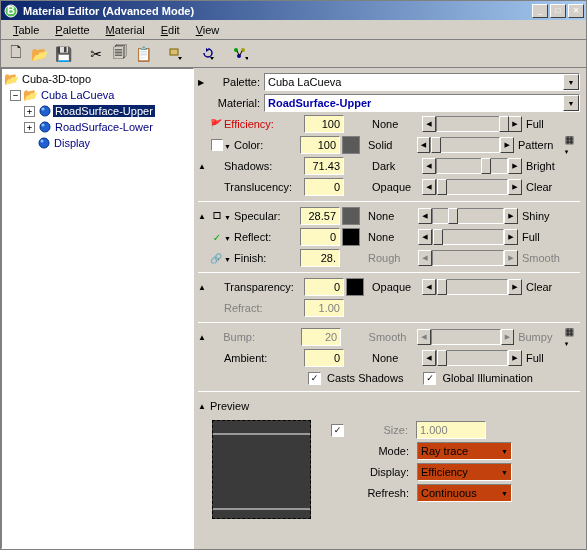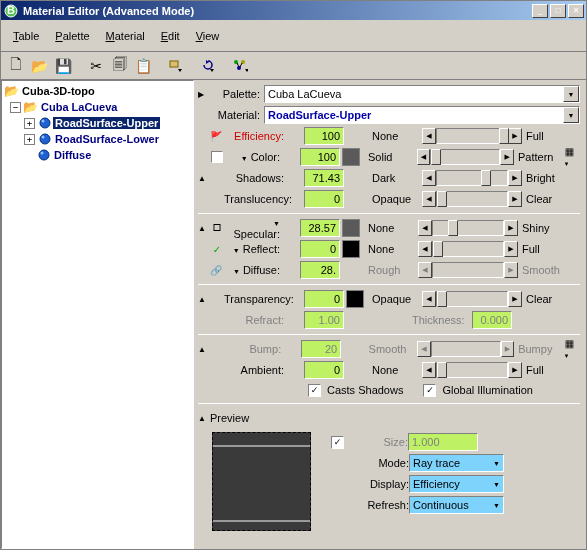--- a/index.html
+++ b/index.html
@@ -2,42 +2,42 @@
 <html><head>
 <meta charset="utf-8">
 <style>
 * { box-sizing: border-box; margin: 0; padding: 0; font-family: Tahoma, sans-serif; font-size: 11px; }
 body { background: #d4d0c8; }
 .window { width: 587px; height: 550px; border: 1px solid #808080; background: #d4d0c8; display: flex; flex-direction: column; overflow: hidden; }
 .titlebar { height: 19px; background: linear-gradient(to right, #0a246a, #a6caf0); display: flex; align-items: center; padding: 0 2px; color: #fff; }
 .titlebar-icon { width: 16px; height: 16px; margin-right: 4px; display: flex; align-items: center; justify-content: center; }
 .titlebar-text { flex: 1; font-weight: bold; }
 .titlebar-btn { width: 16px; height: 14px; background: #d4d0c8; border: 1px solid; border-color: #fff #404040 #404040 #fff; margin-left: 2px; display: flex; align-items: center; justify-content: center; font-family: Marlett, Arial; font-size: 8px; }
-.menubar { height: 32px; display: flex; align-items: center; padding: 0 4px; border-bottom: 1px solid #808080; }
+.menubar { height: 20px; display: flex; align-items: center; padding: 0 4px; border-bottom: 1px solid #808080; }
 .menu-item { padding: 2px 8px; cursor: default; }
 .menu-item u { text-decoration: underline; }
 .toolbar { height: 28px; display: flex; align-items: center; padding: 2px 4px; border-bottom: 1px solid #808080; gap: 2px; }
 .tool-btn { width: 22px; height: 22px; display: flex; align-items: center; justify-content: center; font-size: 14px; cursor: default; }
 .tool-sep { width: 6px; }
 .content { flex: 1; display: flex; overflow: hidden; }
 .tree-panel { width: 193px; background: #fff; border: 1px solid; border-color: #808080 #fff #fff #808080; overflow: auto; padding: 2px; }
 .tree-node { display: flex; align-items: center; height: 16px; white-space: nowrap; color: #000080; cursor: default; }
 .tree-indent { display: inline-block; }
 .tree-toggle { width: 11px; height: 11px; border: 1px solid #808080; display: inline-flex; align-items: center; justify-content: center; font-size: 9px; font-family: monospace; line-height: 1; margin-right: 2px; background: #fff; color: #000; }
 .tree-icon { width: 16px; display: inline-flex; align-items: center; justify-content: center; font-size: 12px; }
-.tree-label { padding: 0 2px; font-weight: bold; }
+.tree-label { padding: 0 2px; }
 .tree-label.selected { background: #0a246a; color: #fff; }
 .props { flex: 1; overflow: auto; padding: 4px 6px 4px 4px; }
 .row { display: flex; align-items: center; height: 20px; margin-bottom: 1px; }
 .collapse-arrow { width: 12px; font-size: 8px; color: #000; cursor: default; }
-.label-col { width: 80px; text-align: right; padding-right: 20px; color: #000; }
+.label-col { width: 80px; text-align: left; padding-right: 12px; color: #000; }
 .label-col.red { color: #c00; }
 .label-col.disabled { color: #808080; }
 .pre-icon { width: 14px; display: flex; justify-content: center; font-size: 10px; }
-.input-box { width: 40px; height: 18px; border: 1px solid; border-color: #808080 #fff #fff #808080; background: #bef264; text-align: right; padding: 0 3px; color: #000; }
+.input-box { width: 40px; height: 18px; border: 1px solid; border-color: #808080 #fff #fff #808080; background: #fef9c3; text-align: right; padding: 0 3px; color: #000; }
 .input-box.disabled { color: #808080; }
 .combo-box { height: 18px; border: 1px solid; border-color: #808080 #fff #fff #808080; background: #fff; display: flex; align-items: center; padding: 0 0 0 3px; flex: 1; }
 .combo-drop { width: 16px; height: 16px; background: #d4d0c8; border: 1px solid; border-color: #fff #404040 #404040 #fff; color: #000; font-size: 7px; display: flex; align-items: center; justify-content: center; margin-left: auto; }
 .swatch { width: 18px; height: 18px; border: 1px solid #808080; margin-left: 2px; }
 .slider-row { display: flex; align-items: center; margin-left: 8px; flex: 1; }
 .slider-label { width: 50px; text-align: left; padding-right: 2px; }
 .slider-label.disabled { color: #808080; }
 .slider-label-r { width: 50px; text-align: left; padding-left: 4px; }
 .slider-label-r.disabled { color: #808080; }
 .arrow-btn { width: 14px; height: 16px; background: #d4d0c8; border: 1px solid; border-color: #fff #404040 #404040 #fff; font-size: 7px; display: flex; align-items: center; justify-content: center; }
@@ -46,23 +46,23 @@
 .divider { height: 1px; background: #808080; margin: 4px 0; border-bottom: 1px solid #fff; }
 .checkbox-row { display: flex; align-items: center; height: 18px; margin-left: 14px; gap: 6px; }
 .chk { width: 13px; height: 13px; border: 1px solid; border-color: #808080 #fff #fff #808080; background: #fff; display: inline-flex; align-items: center; justify-content: center; font-size: 9px; }
 .chk.sm { width: 12px; height: 12px; }
 .preview-area { display: flex; margin-top: 4px; }
 .preview-img { width: 99px; height: 99px; border: 1px dashed #000; background: #3a3a3a; margin-left: 14px; position: relative; }
 .preview-img::before { content:''; position:absolute; left:0; right:0; top:12px; height:2px; background:#999; }
 .preview-img::after { content:''; position:absolute; left:0; right:0; bottom:8px; height:2px; background:#999; }
 .preview-right { flex: 1; padding-left: 20px; }
 .prev-row { display: flex; align-items: center; height: 20px; margin-bottom: 1px; }
-.prev-label { width: 64px; text-align: right; padding-right: 0; }
+.prev-label { width: 72px; text-align: right; padding-right: 8px; }
 .prev-label.disabled { color: #808080; }
-.prev-combo { width: 95px; height: 18px; border: 1px solid; border-color: #808080 #fff #fff #808080; background: #7dd3fc; display: flex; align-items: center; padding: 0 0 0 3px; }
+.prev-combo { width: 95px; height: 18px; border: 1px solid; border-color: #808080 #fff #fff #808080; background: #c2410c; display: flex; align-items: center; padding: 0 0 0 3px; }
 .drop-caret { font-size: 7px; margin-left: auto; padding: 0 3px; }
 .big-label { width: 54px; text-align: right; padding-right: 4px; }
 svg { display: block; }
 </style>
 </head>
 <body>
 
 <div class="window">
   <div class="titlebar">
     <span class="titlebar-icon">
@@ -156,21 +156,21 @@
         <span class="tree-label">RoadSurface-Lower</span>
       </div>
       <div class="tree-node">
         <span class="tree-indent" style="width:32px"></span>
         <span class="tree-icon">
             <svg width="12" height="12">
               <circle cx="6" cy="6" r="5" fill="#2060d0" stroke="#003080"></circle>
               <circle cx="4" cy="4" r="1.5" fill="#90c0ff"></circle>
             </svg>
           </span>
-        <span class="tree-label">Diffuse</span>
+        <span class="tree-label">Display</span>
       </div>
     </div>
 
     <div class="props">
       <div class="row">
         <span class="collapse-arrow">▶</span>
         <span class="big-label">Palette:</span>
         <div class="combo-box">
           <span>Cuba LaCueva</span>
           <span class="combo-drop">▼</span>
@@ -288,21 +288,21 @@
               <div class="slider-thumb" style="left:0"></div>
             </div>
           <span class="arrow-btn">▶</span>
           <span class="slider-label-r">Full</span>
         </div>
       </div>
 
       <div class="row">
         <span style="width:12px"></span>
         <span class="pre-icon" style="color:#aa6">🔗</span>
-        <span class="label-col" style="width:76px"><span style="font-size:7px">▼</span> <span>Diffuse:</span></span>
+        <span class="label-col" style="width:76px"><span style="font-size:7px">▼</span> <span>Finish:</span></span>
         <input class="input-box" value="28." style="">
         <span style="width:20px"></span>
         <div class="slider-row">
           <span class="slider-label disabled">Rough</span>
           <span class="arrow-btn" style="color:#808080">◀</span>
           <div class="slider-track"></div>
           <span class="arrow-btn" style="color:#808080">▶</span>
           <span class="slider-label-r disabled">Smooth</span>
         </div>
       </div>
@@ -325,25 +325,20 @@
           <span class="slider-label-r">Clear</span>
         </div>
       </div>
 
       <div class="row">
         <span style="width:12px"></span>
           <span class="pre-icon"></span>
         <span class="label-col disabled">Refract:</span>
         <input class="input-box disabled" value="1.00" style="">
         <span style="width:20px"></span>
-        <div class="slider-row">
-          <span style="width:40px"></span>
-          <span class="label-col disabled" style="width:60px">Thickness:</span>
-          <input class="input-box disabled" value="0.000" style="">
-        </div>
       </div>
 
       <div class="divider"></div>
 
       <div class="row">
         <span class="collapse-arrow">▲</span>
         <span class="pre-icon"></span>
         <span class="label-col disabled">Bump:</span>
         <input class="input-box disabled" value="20" style="">
         <span style="width:20px"></span>

